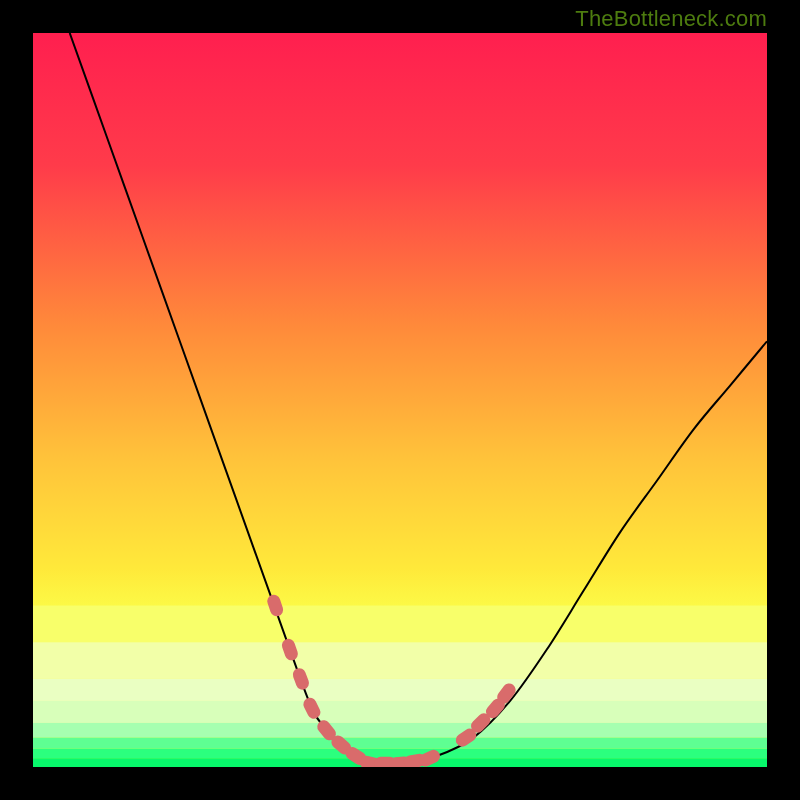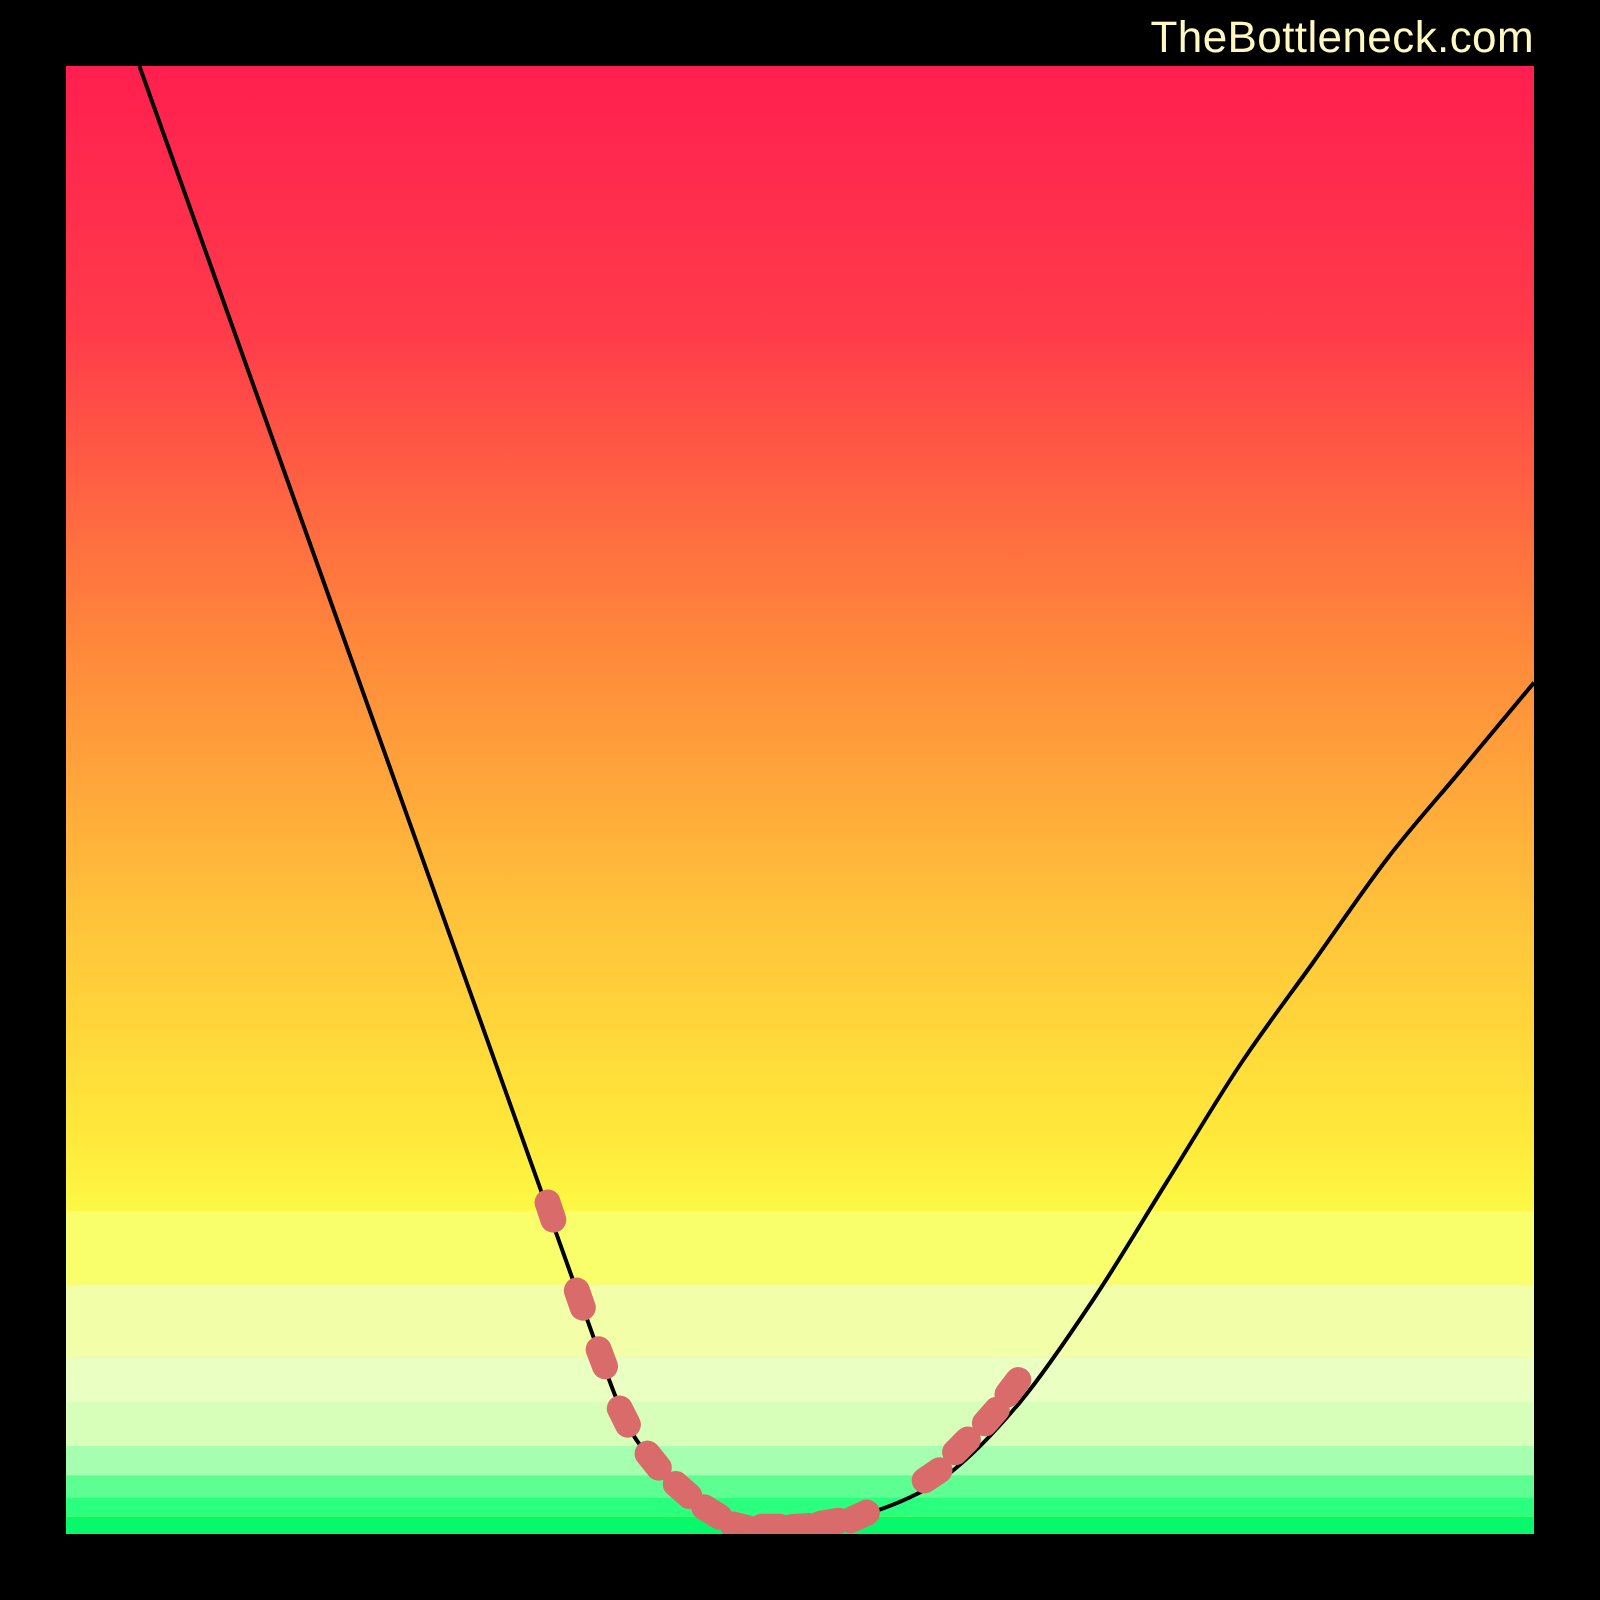--- a/index.html
+++ b/index.html
@@ -24,21 +24,21 @@
     top: 33px;
     left: 33px;
     width: 734px;
     height: 734px;
     overflow: hidden;
   }
   .watermark {
     position: absolute;
     top: 6px;
     right: 33px;
-    color: #fef9c3;
+    color: #4d7c0f;
     font-size: 22px;
     letter-spacing: 0.2px;
     font-weight: 500;
   }
   svg {
     display: block;
   }
 </style>
 </head>
 <body>

